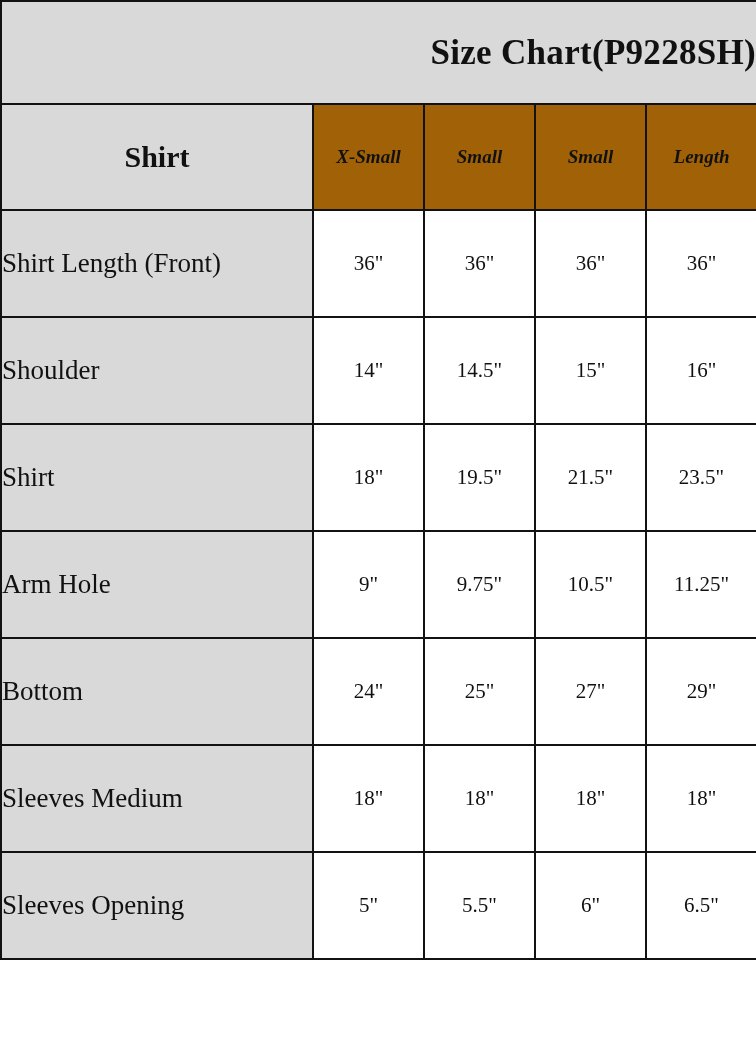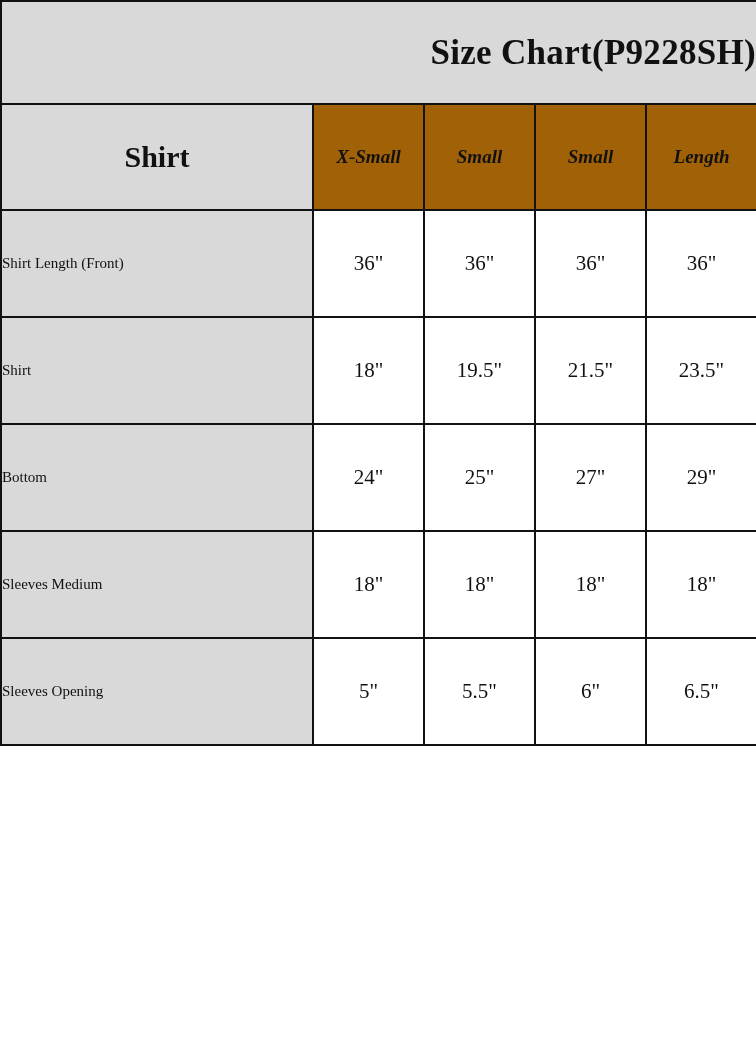--- a/index.html
+++ b/index.html
@@ -60,21 +60,21 @@
     font-weight: bold;
     height: 104px;
     font-style: italic;
   }
 
   
   .row-label {
     background: #d9d9d9;
     text-align: left;
     padding-left: 10px;
-    font-size: 15px;
+    font-size: 27px;
     height: 105px;
     font-weight: normal;
   }
   .row-val {
     background: #ffffff;
     text-align: center;
     font-size: 21px;
     height: 105px;
     font-weight: normal;
   }
@@ -105,29 +105,43 @@
 
       <tr>
         <td class="row-label">Shirt Length (Front)</td>
         <td class="row-val">36"</td>
         <td class="row-val">36"</td>
         <td class="row-val">36"</td>
         <td class="row-val">36"</td>
       </tr>
 
 
+      <tr>
+        <td class="row-label">Shoulder</td>
+        <td class="row-val">14"</td>
+        <td class="row-val">14.5"</td>
+        <td class="row-val">15"</td>
+        <td class="row-val">16"</td>
+      </tr>
 
       <tr>
         <td class="row-label">Shirt</td>
         <td class="row-val">18"</td>
         <td class="row-val">19.5"</td>
         <td class="row-val">21.5"</td>
         <td class="row-val">23.5"</td>
       </tr>
 
+      <tr>
+        <td class="row-label">Arm Hole</td>
+        <td class="row-val">9"</td>
+        <td class="row-val">9.75"</td>
+        <td class="row-val">10.5"</td>
+        <td class="row-val">11.25"</td>
+      </tr>
 
       <tr>
         <td class="row-label">Bottom</td>
         <td class="row-val">24"</td>
         <td class="row-val">25"</td>
         <td class="row-val">27"</td>
         <td class="row-val">29"</td>
       </tr>
 
       <tr>

